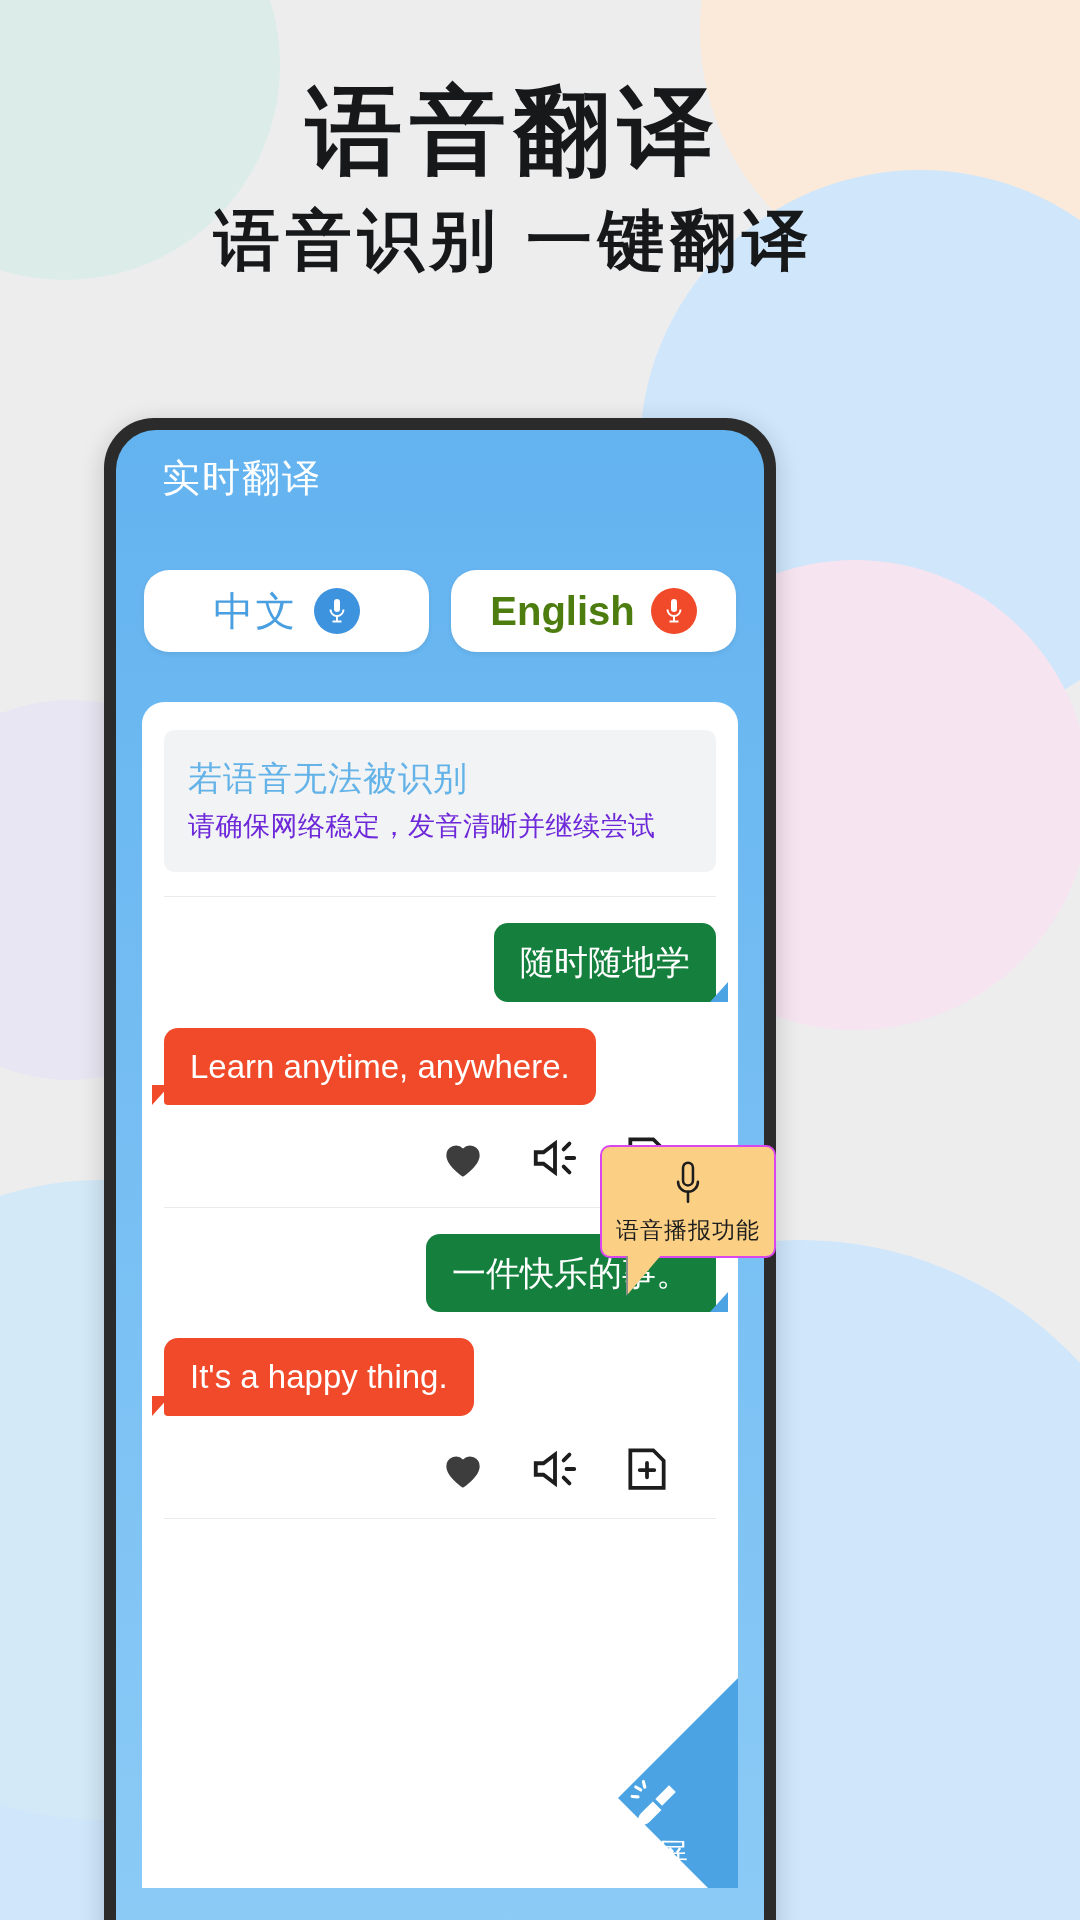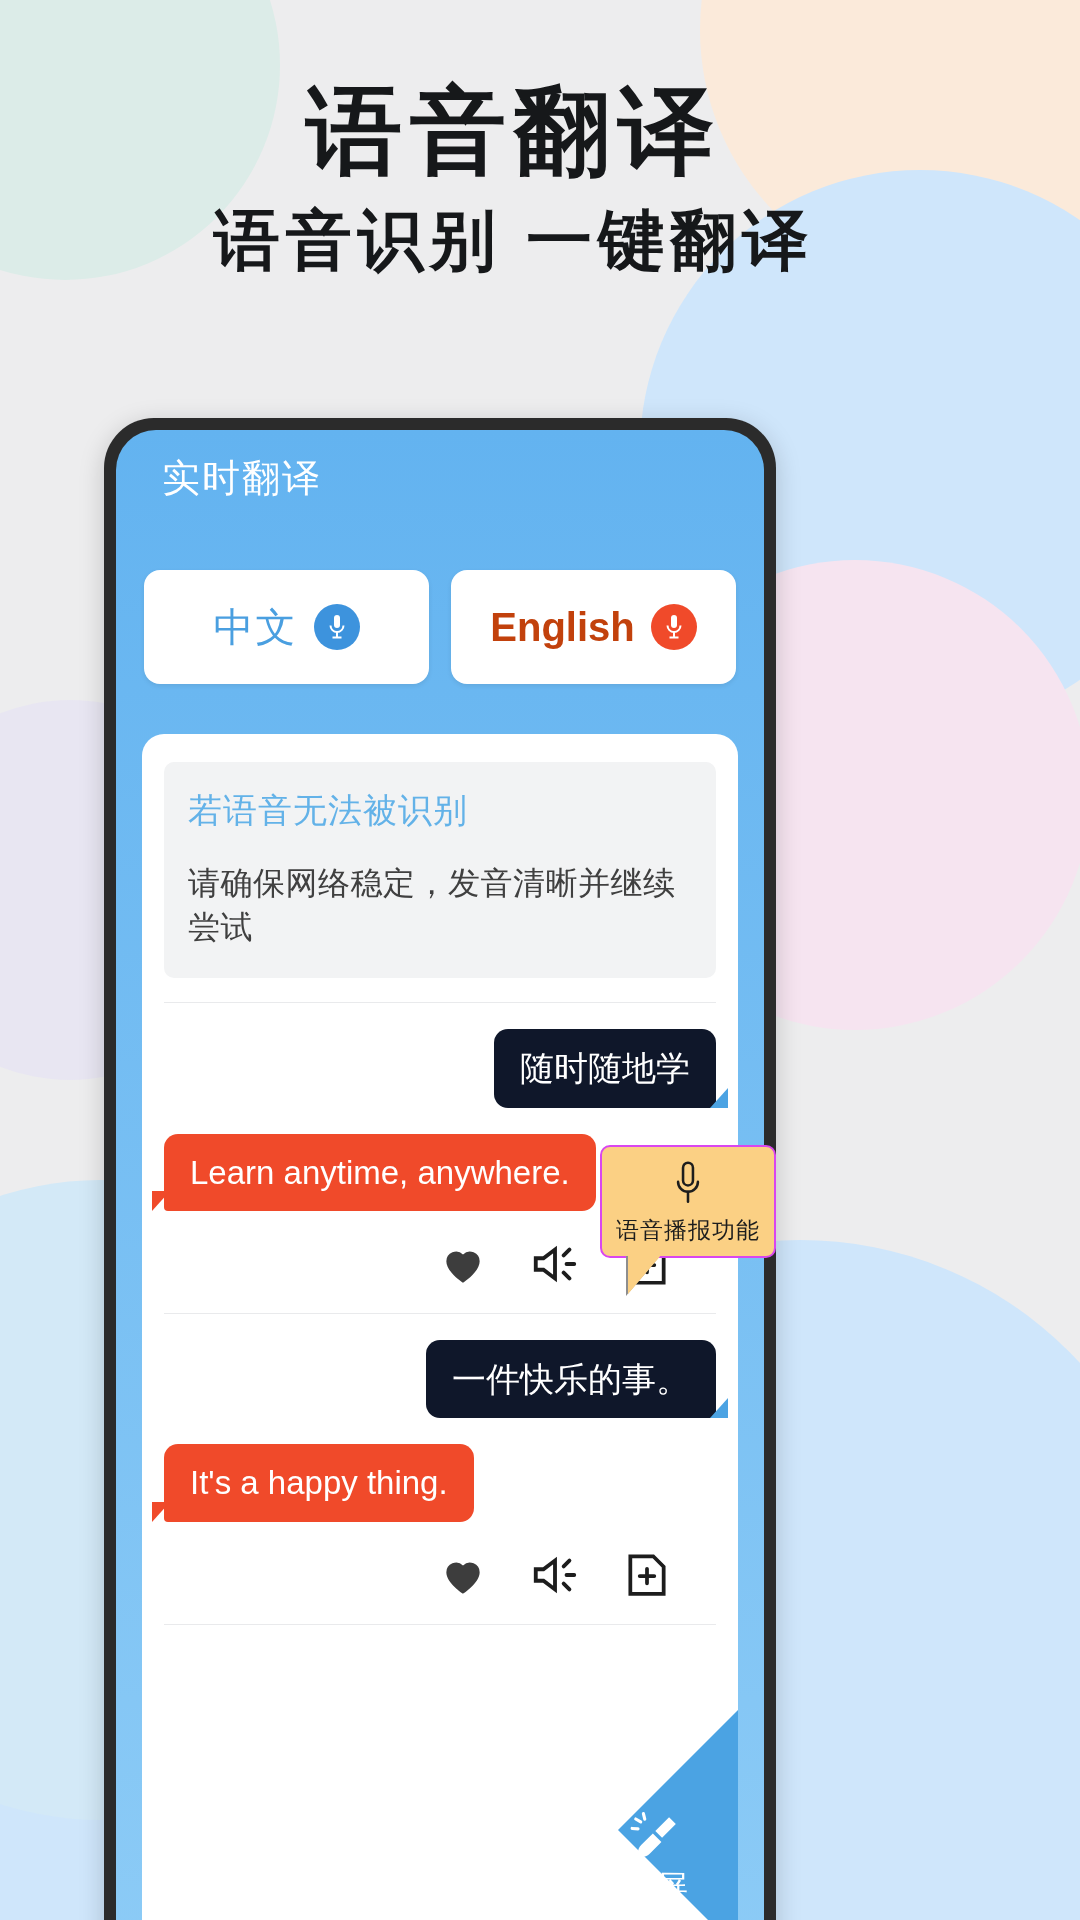--- a/index.html
+++ b/index.html
@@ -78,32 +78,32 @@
 
   
   .lang-row {
     display: flex;
     gap: 22px;
     padding: 0 28px;
     margin-top: 44px;
   }
   .lang-btn {
     flex: 1;
-    height: 114px;
+    height: 82px;
     background: #ffffff;
-    border-radius: 16px;
+    border-radius: 25px;
     display: flex;
     align-items: center;
     justify-content: center;
     gap: 16px;
     box-shadow: 0 2px 5px rgba(0,0,0,.08);
   }
   .lang-label { font-size: 40px; letter-spacing: 2px; }
   .lang-label.zh { color: #4a9fe0; }
-  .lang-label.en { color: #c2410c; font-weight: bold; letter-spacing: 0; }
+  .lang-label.en { color: #4d7c0f; font-weight: bold; letter-spacing: 0; }
   .mic-badge {
     width: 46px; height: 46px; border-radius: 50%;
     display: flex; align-items: center; justify-content: center;
   }
   .mic-badge.blue { background: #3d93dd; }
   .mic-badge.red  { background: #f04a2a; }
   .mic-badge svg { width: 24px; height: 28px; }
 
   
   .card {
@@ -115,40 +115,40 @@
     overflow: hidden;
   }
 
   .hint-box {
     margin: 28px 22px 0 22px;
     background: #f2f3f4;
     border-radius: 10px;
     padding: 26px 24px 28px 24px;
   }
   .hint-title { color: #63b2e8; font-size: 34px; letter-spacing: 1px; }
-  .hint-sub   { color: #404040; font-size: 32px; margin-top: 28px; letter-spacing: .5px; }
+  .hint-sub   { color: #6d28d9; font-size: 27px; margin-top: 6px; letter-spacing: .5px; }
 
   .divider { height: 1px; background: #e9eaec; margin: 24px 22px 0 22px; }
 
   .msg-block { padding: 0 22px; position: relative; }
 
   .row { display: flex; margin-top: 26px; }
   .row.right { justify-content: flex-end; }
   .row.left  { justify-content: flex-start; }
 
   .bubble {
     position: relative;
     max-width: 440px;
     padding: 18px 26px;
     font-size: 34px;
     color: #ffffff;
     line-height: 1.25;
   }
   .bubble.blue {
-    background: #0f172a;
+    background: #15803d;
     border-radius: 14px 14px 4px 14px;
     margin-left: 8px;
   }
   .bubble.blue::after {
     content: ""; position: absolute; right: -12px; bottom: 0;
     border-width: 0 0 20px 18px;
     border-style: solid;
     border-color: transparent transparent #4ba3e3 transparent;
   }
   .bubble.red {

